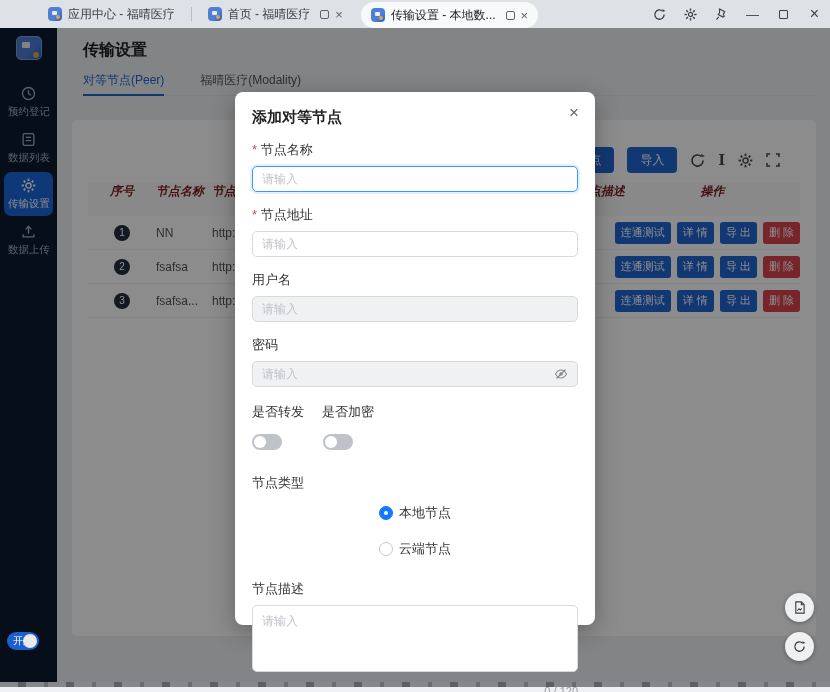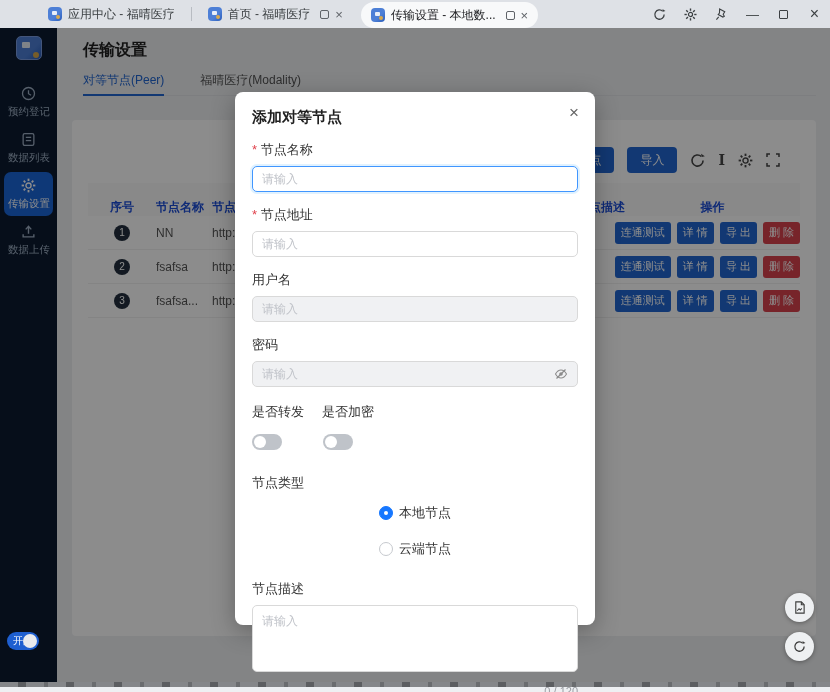--- a/index.html
+++ b/index.html
@@ -52,21 +52,21 @@
   .card { position:absolute; left:15px; top:92px; width:744px; height:516px; background:#fff; border-radius:4px; }
 
   
   .toolbar { position:absolute; top:27px; right:36px; display:flex; align-items:center; gap:13px; }
   .btn-primary { background:#2166d1; color:#fff; border:none; border-radius:4px; height:26px; padding:0 13px; font-size:12px; white-space:nowrap; }
   .tool-ic { color:#454545; display:flex; align-items:center; }
   .ibeam { font-family:"DejaVu Serif",serif; font-size:14px; font-weight:bold; line-height:1; }
 
   
   .tbl { position:absolute; left:16px; top:63px; width:712px; }
-  .tbl-head { display:flex; height:33px; align-items:flex-end; background:#fafafa; font-weight:bold; color:#1d4ed8; }
+  .tbl-head { display:flex; height:33px; align-items:flex-start; background:#fafafa; font-weight:bold; color:#7f1d1d;font-style:italic; }
   .tbl-row { display:flex; height:34px; align-items:center; border-bottom:1px solid #f0f0f0; color:#555; }
   .c-idx { width:68px; text-align:center; flex:0 0 68px; }
   .c-name { width:56px; flex:0 0 56px; overflow:hidden; white-space:nowrap; }
   .c-addr { width:300px; flex:0 0 300px; overflow:hidden; white-space:nowrap; }
   .c-addr.hd { width:40px; flex:0 0 40px; text-overflow:ellipsis; }
   .c-desc { width:100px; flex:1 1 auto; overflow:hidden; white-space:nowrap; }
   .c-ops { width:175px; flex:0 0 175px; text-align:center; display:flex; gap:6px; justify-content:flex-end; }
   .c-ops.hd { display:block; }
   .idx-badge { display:inline-block; width:16px; height:16px; border-radius:50%; background:#232f3e; color:#fff; font-size:10px; line-height:16px; text-align:center; }
   .mini-btn { height:22px; border:none; border-radius:3px; background:#2166d1; color:#fff; font-size:11px; padding:0 6px; white-space:nowrap; }

